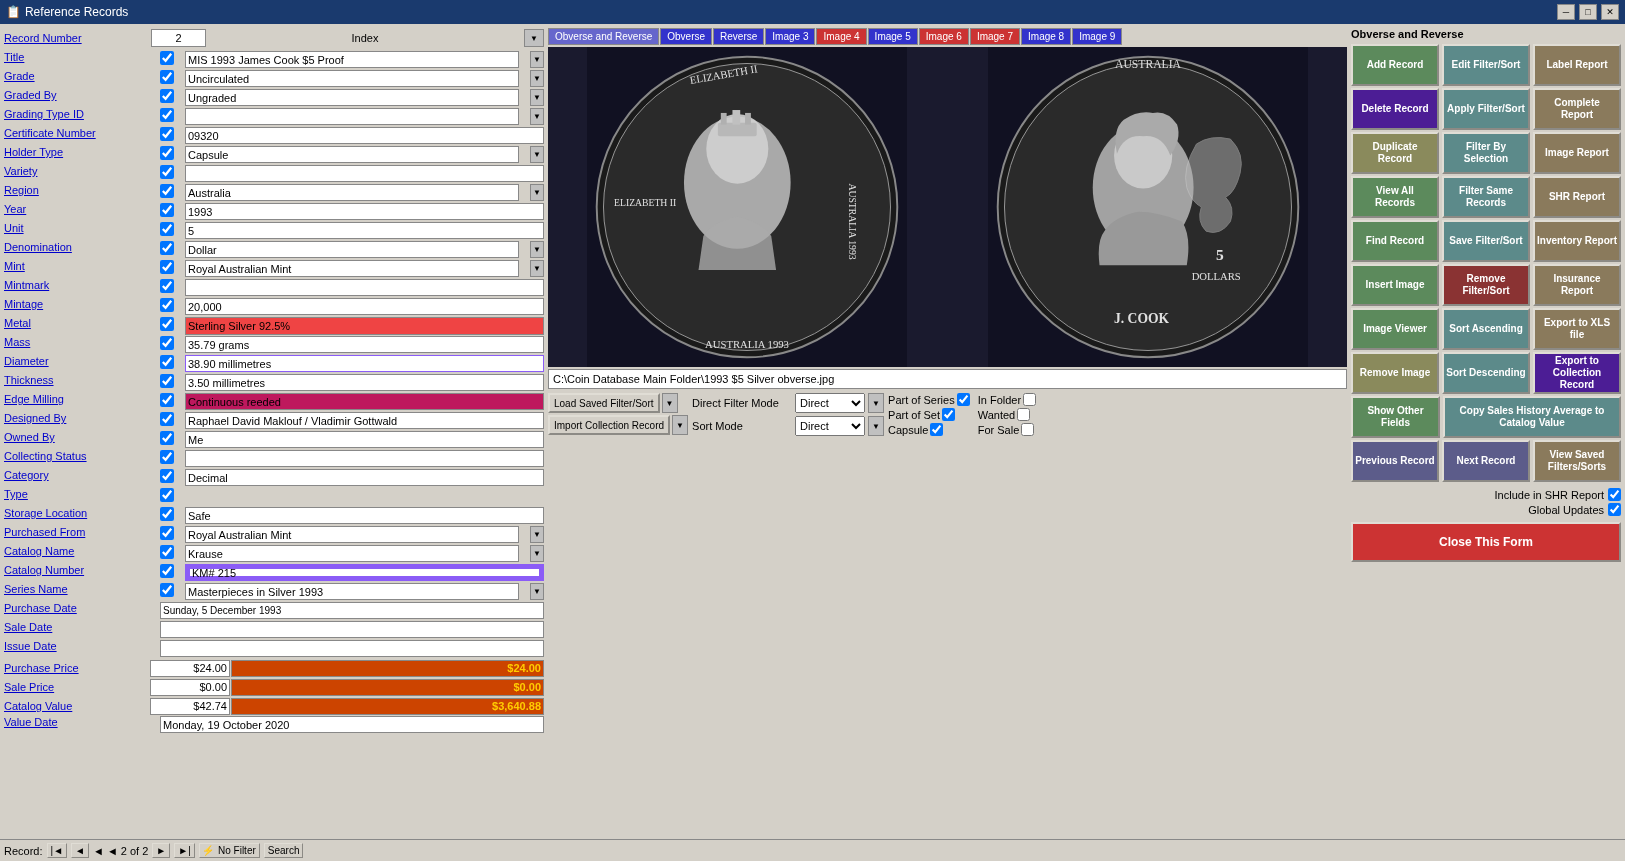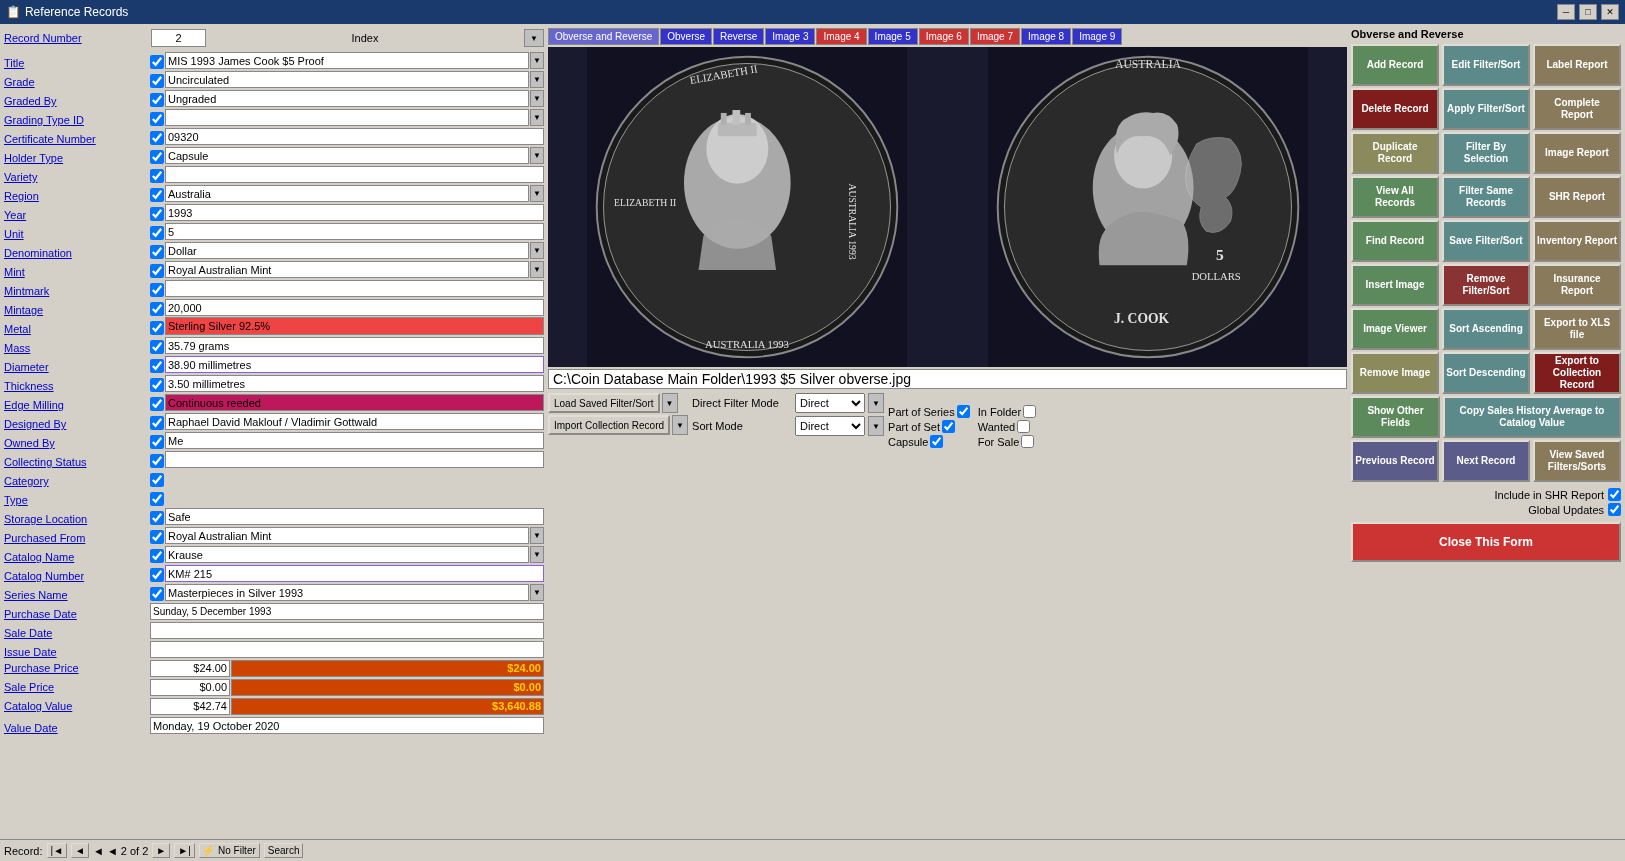--- a/index.html
+++ b/index.html
@@ -40,23 +40,23 @@
       width: 540px;
       display: flex;
       flex-direction: column;
       gap: 1px;
       overflow-y: auto;
       flex-shrink: 0;
     }
     
     .field-row {
       display: flex;
-      align-items: flex-end;
+      align-items: flex-start;
       height: 18px;
-      gap: 1px;
+      gap: 11px;
     }
     
     .field-label {
       width: 145px;
       font-size: 11px;
       color: #0000cc;
       text-decoration: underline;
       cursor: pointer;
       flex-shrink: 0;
       white-space: nowrap;
@@ -171,21 +171,21 @@
       flex: 1;
       background: #1a1a2e;
       display: flex; align-items: center; justify-content: center;
       overflow: hidden;
     }
     
     .filepath-box {
       background: white;
       border: 1px solid #888;
       padding: 2px 4px;
-      font-size: 14px;
+      font-size: 11px;
       height: 20px;
       display: flex; align-items: center;
     }
     
     .bottom-controls {
       display: flex;
       gap: 4px;
       align-items: flex-start;
       margin-top: 2px;
     }
@@ -218,21 +218,20 @@
       border: 1px solid #888;
       cursor: pointer;
       font-size: 8px;
       display: flex; align-items: center; justify-content: center;
     }
     
     .checkbox-section {
       display: flex;
       gap: 8px;
       align-items: flex-start;
-      margin-top: 12px;
     }
     
     .checkbox-col {
       display: flex;
       flex-direction: column;
       gap: 2px;
     }
     
     .checkbox-row {
       display: flex;
@@ -270,21 +269,21 @@
       cursor: pointer;
       text-align: center;
       display: flex; align-items: center; justify-content: center;
       padding: 2px;
       line-height: 1.2;
     }
     
     .btn-green { background: #5c8a5c; color: white; }
     .btn-teal { background: #5c8a8a; color: white; }
     .btn-brown { background: #8a7a5c; color: white; }
-    .btn-orange { background: #7f1d1d; color: white; }
+    .btn-orange { background: #4c1d95; color: white; }
     .btn-olive { background: #8a8a5c; color: white; }
     .btn-blue { background: #5c5c8a; color: white; }
     .btn-red { background: #8a3333; color: white; }
     
     .checkboxes-right {
       display: flex;
       flex-direction: column;
       gap: 2px;
       margin-top: 4px;
     }
@@ -492,20 +491,21 @@
 
     <div class="field-row">
       <span class="field-label">Collecting Status</span>
       <input type="checkbox" class="field-checkbox" checked="" style="">
       <div class="field-input-value" style="background:white;border:1px solid #888;flex:1;height:17px;font-size:11px;padding:0 2px;display:flex;align-items:center;"></div>
     </div>
 
     <div class="field-row">
       <span class="field-label">Category</span>
       <input type="checkbox" class="field-checkbox" checked="" style="">
+      <div class="field-input-value" style="background:white;border:1px solid #888;flex:1;height:17px;font-size:11px;padding:0 2px;display:flex;align-items:center;">Decimal</div>
     </div>
 
     <div class="field-row">
       <span class="field-label">Type</span>
       <input type="checkbox" class="field-checkbox" checked="" style="">
     </div>
 
     <div class="field-row">
       <span class="field-label">Storage Location</span>
       <input type="checkbox" class="field-checkbox" checked="" style="">
@@ -522,21 +522,21 @@
     <div class="field-row">
       <span class="field-label">Catalog Name</span>
       <input type="checkbox" class="field-checkbox" checked="" style="">
       <div class="field-input-value" style="background:white;border:1px solid #888;flex:1;height:17px;font-size:11px;padding:0 2px;display:flex;align-items:center;">Krause</div>
       <div class="field-dropdown">▼</div>
     </div>
 
     <div class="field-row">
       <span class="field-label">Catalog Number</span>
       <input type="checkbox" class="field-checkbox" checked="" style="">
-      <div class="field-input-value" style="background:white;border:1px solid #8b5cf6;flex:1;height:17px;font-size:11px;padding:0 2px;display:flex;align-items:center;">KM# 215</div>
+      <div class="field-input-value" style="background:white;border:5px solid #8b5cf6;flex:1;height:17px;font-size:11px;padding:0 2px;display:flex;align-items:center;">KM# 215</div>
     </div>
 
     <div class="field-row">
       <span class="field-label">Series Name</span>
       <input type="checkbox" class="field-checkbox" checked="" style="">
       <div class="field-input-value" style="background:white;border:1px solid #888;flex:1;height:17px;font-size:11px;padding:0 2px;display:flex;align-items:center;">Masterpieces in Silver 1993</div>
       <div class="field-dropdown">▼</div>
     </div>
 
     <div class="field-row">

